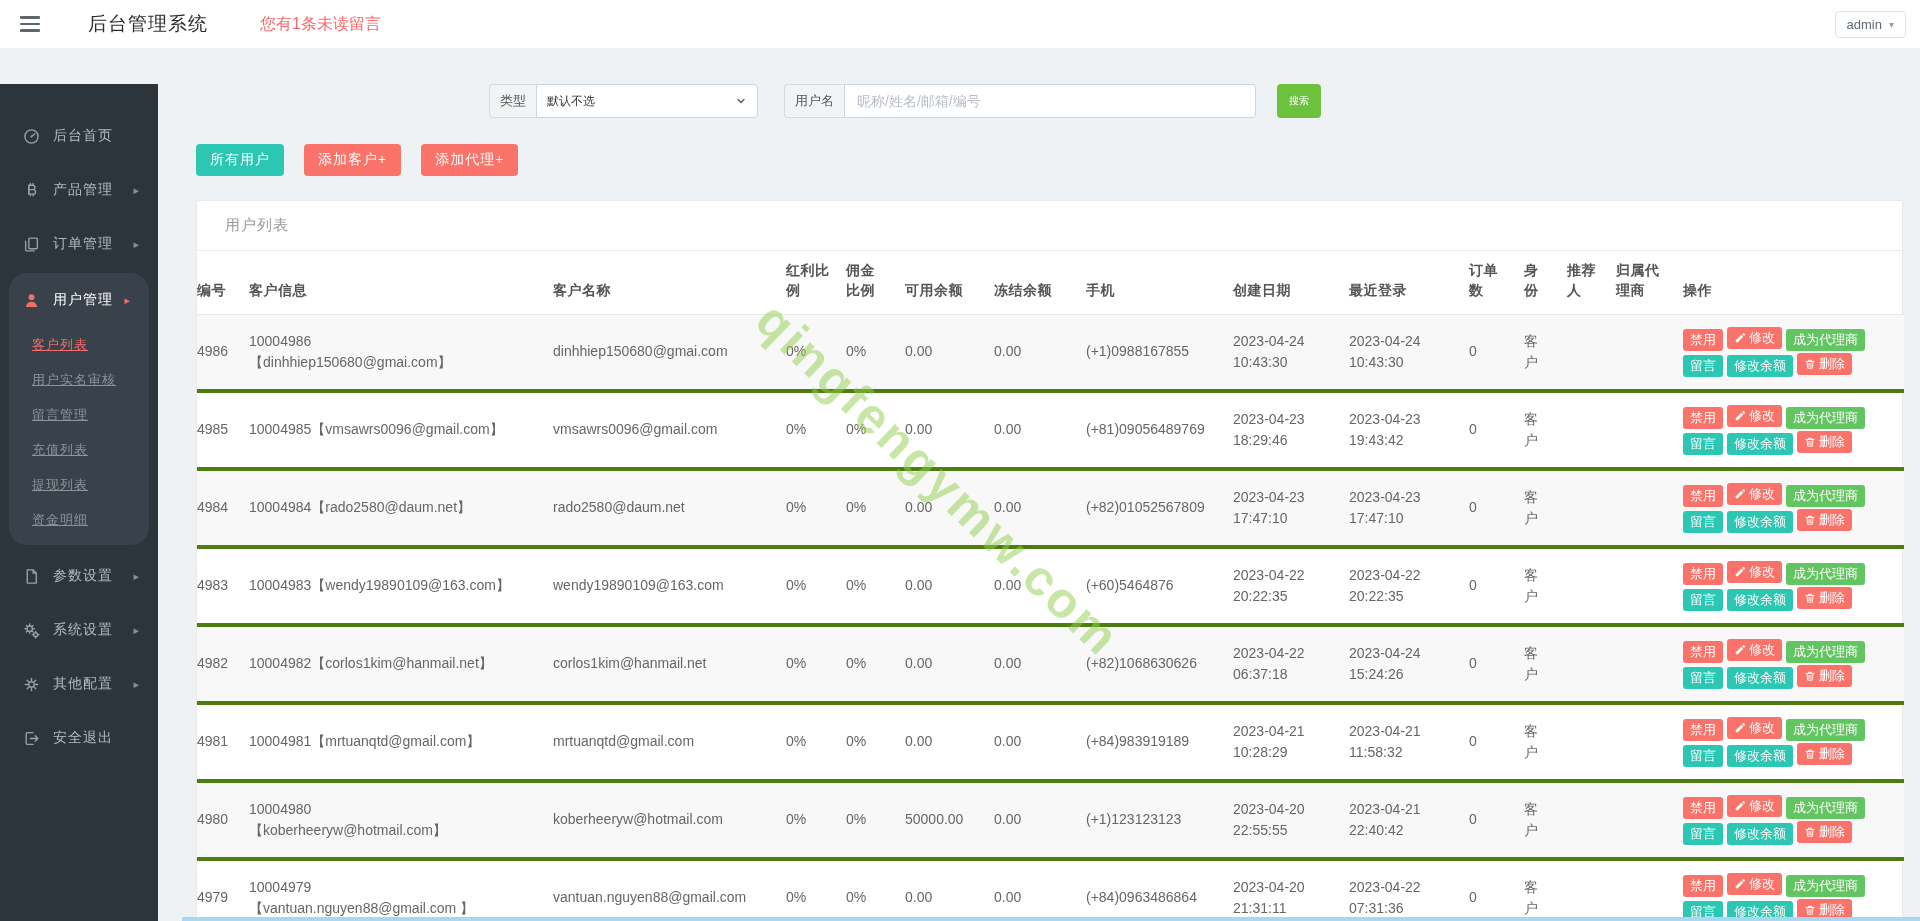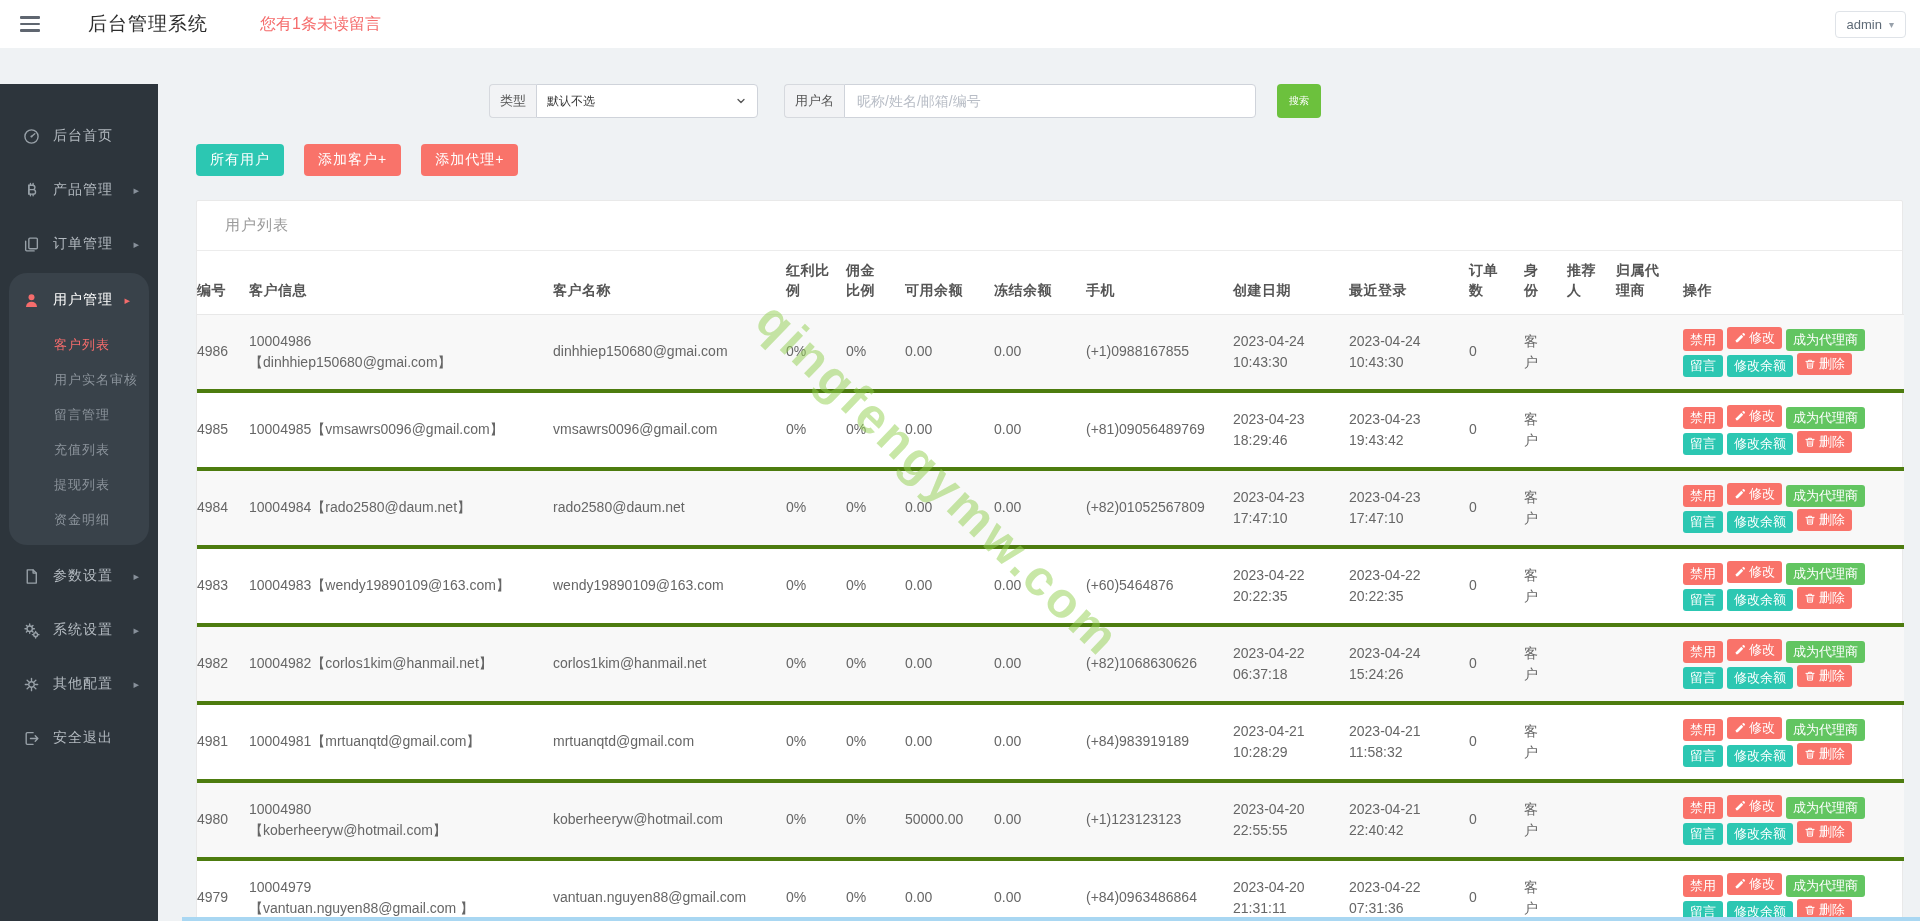--- a/index.html
+++ b/index.html
@@ -29,22 +29,22 @@
     font-size:14px; color:#b3bac0; cursor:pointer; letter-spacing:1px;}
   .side-item .icn{width:17px; height:17px; margin-right:13px; color:#98a1a8; flex:none;}
   .icn svg,.bic svg{width:100%; height:100%; stroke:currentColor; fill:none; stroke-width:1.3;
     stroke-linecap:round; stroke-linejoin:round; display:block;}
   .side-item .arrow{margin-left:auto; font-size:11px; color:#87909a;}
   .side-item.active{color:#fff;}
   .side-item.active .icn{color:var(--accent);}
   .side-item.active .arrow{color:var(--accent);}
   .side-group{margin:2px 9px 4px; background:#39424a; border-radius:18px; padding-bottom:8px;}
   .side-group .side-item{padding-left:14px;}
-  .sub-item{height:35px; display:flex; align-items:center; padding-left:45px;
-    font-size:13px; color:#8b939b; cursor:pointer; letter-spacing:1px;}
+  .sub-item{height:35px; display:flex; align-items:center; padding-left:23px;
+    font-size:13px; color:#8b939b; cursor:pointer; letter-spacing:1px;text-decoration:underline;}
   .sub-item.active{color:var(--accent);}
   
   .main{position:absolute; top:48px; left:182px; right:0; bottom:0; padding:36px 17px 0 14px; overflow:hidden;}
   
   .filters{display:flex; align-items:center; height:34px; margin-left:293px; margin-bottom:26px;}
   .grp{display:flex; height:34px;}
   .grp-label{background:#f2f3f5; border:1px solid #d6d9de; border-right:0; border-radius:4px 0 0 4px;
     display:flex; align-items:center; padding:0 10px; font-size:13px; color:#555;}
   .selectbox{width:222px; background:#fff; border:1px solid #cfd3da; border-radius:0 4px 4px 0;
     display:flex; align-items:center; justify-content:space-between; padding:0 10px; font-size:12px; color:#333; cursor:pointer;}

